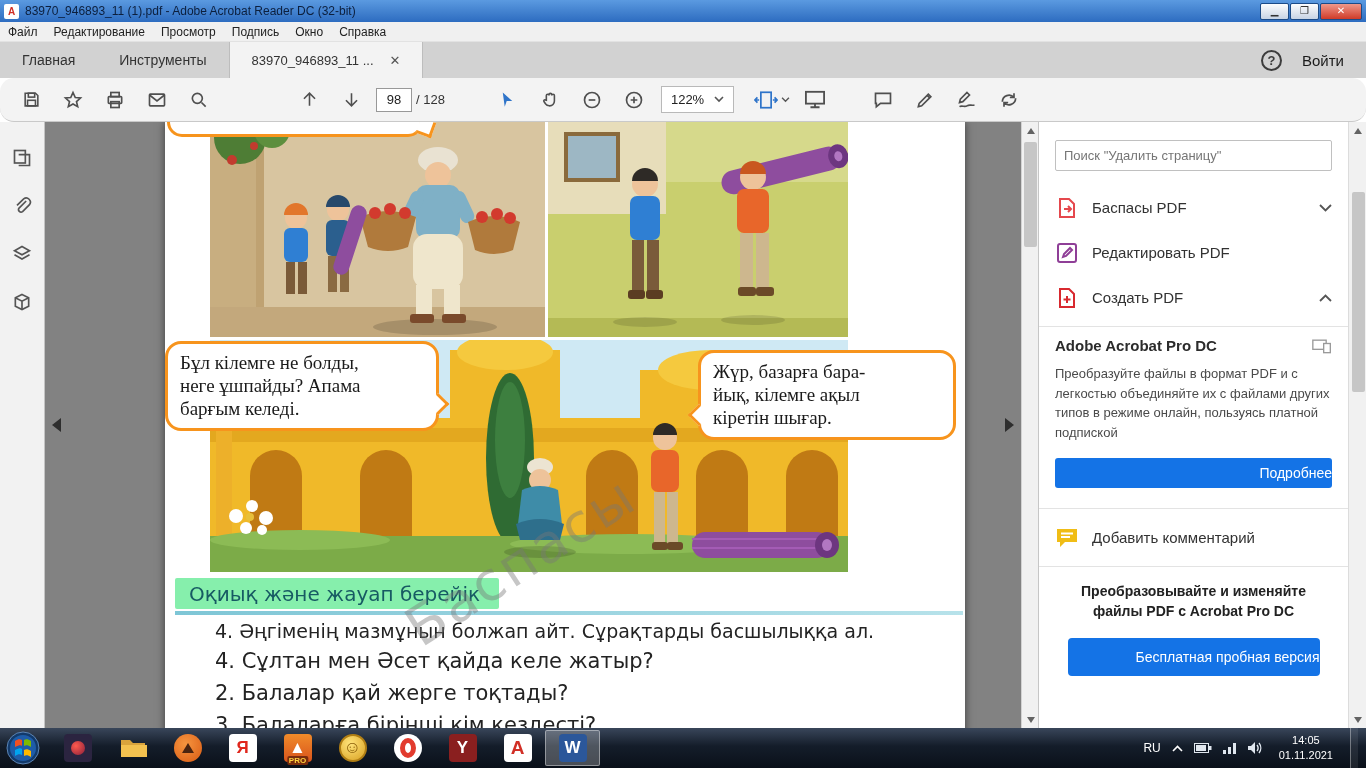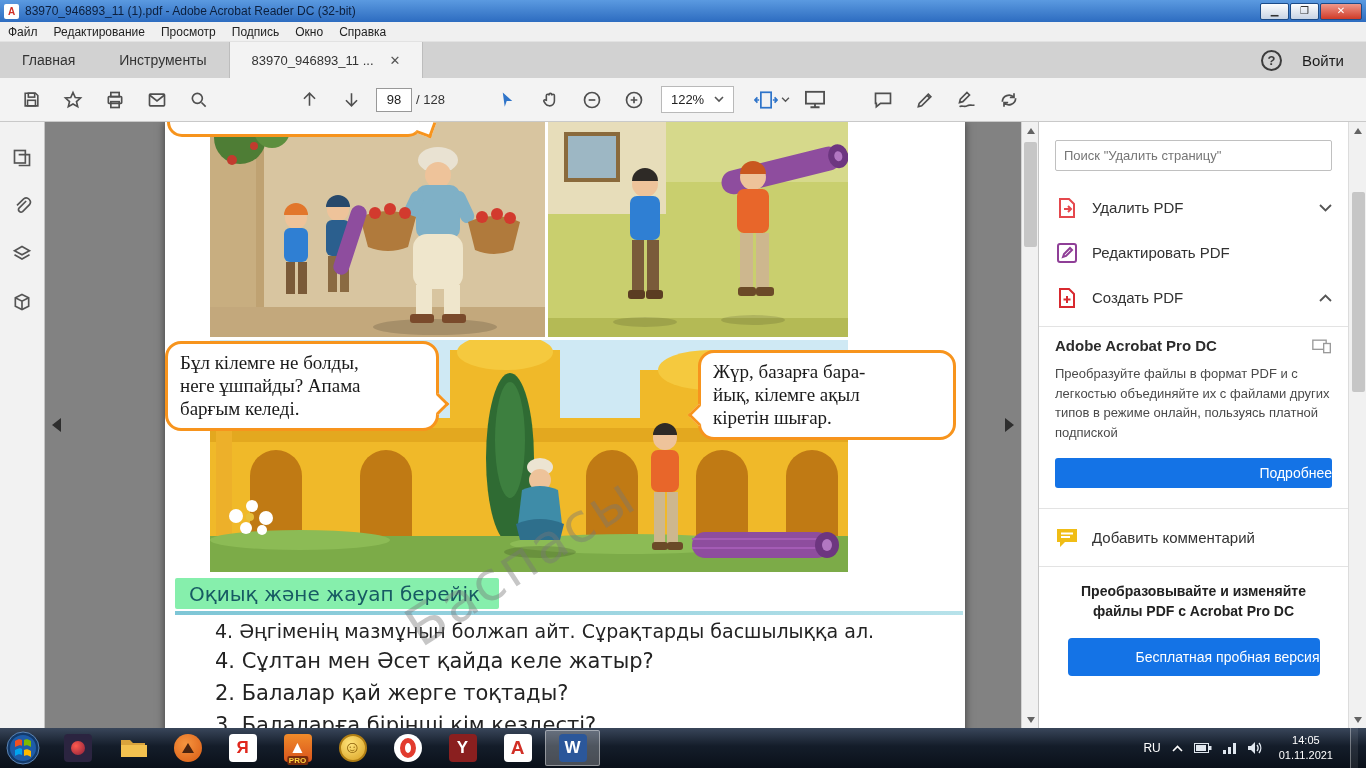--- a/index.html
+++ b/index.html
@@ -31,21 +31,21 @@
   .tab.doc{background:#f3f3f3;border-left:1px solid #bdbdbd;border-right:1px solid #bdbdbd;
     font-size:13px;gap:16px;}
   .tab .close-x{font-size:13px;color:#555;}
   .tabbar-right{margin-left:auto;display:flex;align-items:center;gap:20px;padding-right:22px;}
   .help-circle{width:21px;height:21px;border:2px solid #3c3c3c;border-radius:50%;
     display:flex;align-items:center;justify-content:center;font-size:13px;color:#3c3c3c;font-weight:bold;}
   .signin{font-size:15px;color:#1a1a1a;}
 
   
   .toolbar{position:absolute;left:0;top:78px;width:100%;height:44px;background:#f3f3f3;
-    border-bottom:1px solid #c9c9c9;display:flex;align-items:center;padding:0 10px;}
+    border-bottom:1px solid #c9c9c9;display:flex;align-items:center;padding:0 10px;border-radius:14px;}
   .tbtn{height:32px;min-width:34px;display:flex;align-items:center;justify-content:center;
     border-radius:3px;margin:0 4px;}
   .page-input{width:36px;height:24px;border:1px solid #989898;background:#fff;text-align:center;
     font-size:13px;color:#222;margin:0 4px;font-family:inherit;}
   .page-total{font-size:13px;color:#333;margin-right:6px;}
   .zoom-box{height:27px;border:1px solid #b9b9b9;background:#fff;display:flex;align-items:center;
     padding:0 9px;font-size:13px;gap:10px;color:#222;margin:0 6px;}
 
   
   .leftrail{position:absolute;left:0;top:122px;width:45px;height:606px;background:#f2f2f2;
@@ -460,21 +460,21 @@
       <input placeholder="Поиск &quot;Удалить страницу&quot;" style="">
     </div>
 
     <div style="height:14px;"></div>
 
     <div class="tool-row">
       <svg width="24" height="24" viewBox="0 0 24 24" fill="none" stroke="#e5484d" stroke-width="2">
           <path d="M5 3h9l5 5v13H5z"></path>
           <path d="M9 13h7M13 10l3 3-3 3"></path>
         </svg>
-      <div class="tool-label">Удалить PDF</div>
+      <div class="tool-label">Баспасы PDF</div>
       <svg width="13" height="8" viewBox="0 0 13 8">
           <path d="M1 1l5.5 5.5L12 1" fill="none" stroke="#555" stroke-width="1.8"></path>
         </svg>
     </div>
     <div class="tool-row">
       <svg width="24" height="24" viewBox="0 0 24 24" fill="none" stroke="#8f3f97" stroke-width="2">
           <rect x="3" y="3" width="18" height="18" rx="2"></rect>
           <path d="M8 16l1-3 6-6 2 2-6 6z"></path>
         </svg>
       <div class="tool-label">Редактировать PDF</div>

